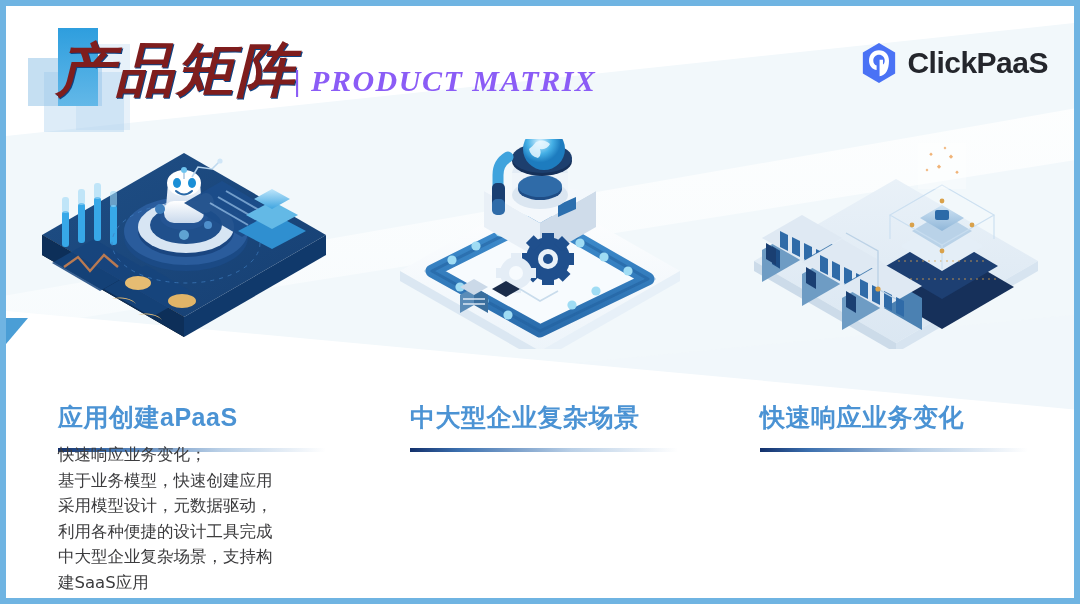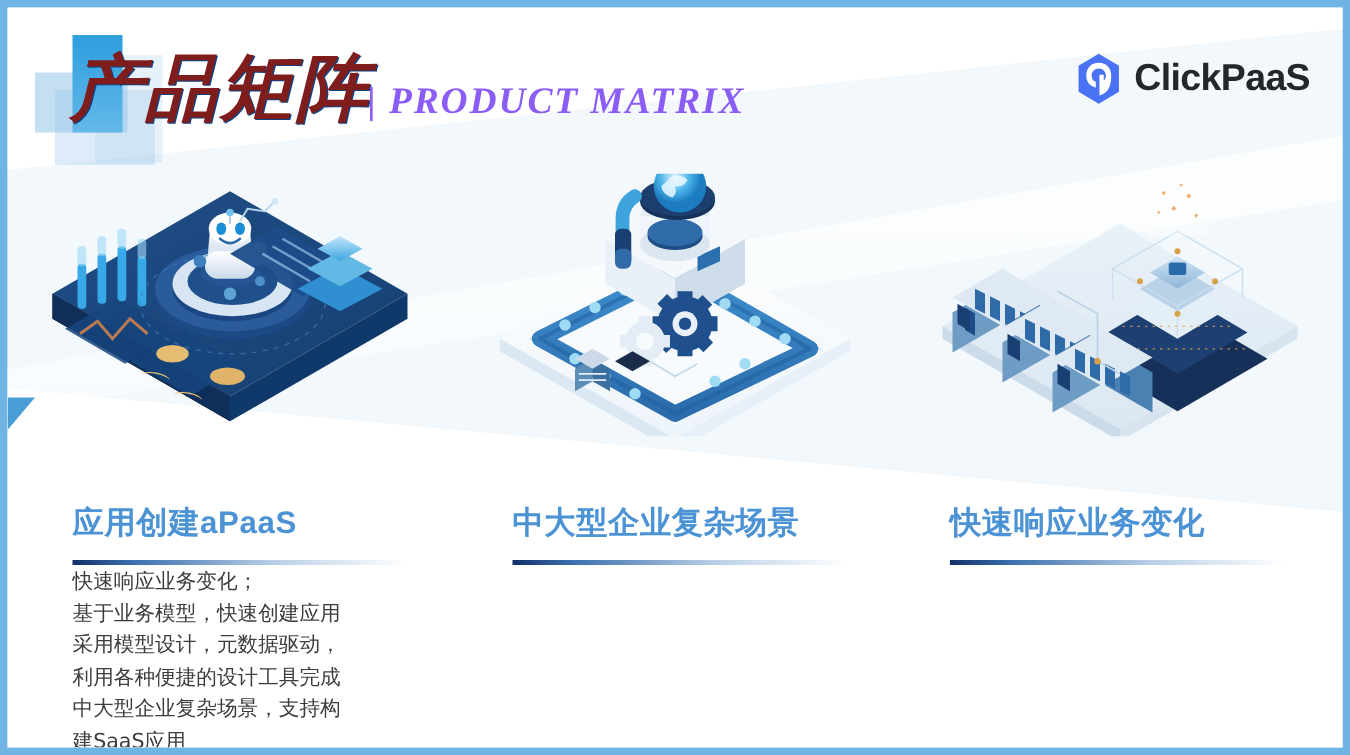--- a/index.html
+++ b/index.html
@@ -92,21 +92,21 @@
   .col-title {
     font-size:25px; font-weight:bold; color:#4b93d4;
     letter-spacing:.5px; white-space:nowrap;
     font-family:"Liberation Sans",sans-serif;
   }
   .col-rule {
     margin-top:14px; width:268px; height:4px;
     background:linear-gradient(90deg,#13306b 0%,#3b6fae 18%,#b9cfe6 60%,rgba(240,246,250,0) 100%);
   }
   .col-body {
-    position:absolute; top:328px; left:52px; right:14px;
+    position:absolute; top:318px; left:52px; right:14px;
     font-size:16.5px; line-height:25.5px; color:#3c3c3e;
     font-family:"DejaVu Sans","Liberation Sans",sans-serif;
     white-space:pre-line;
   }
   .col:nth-child(2) .col-head, .col:nth-child(2) .col-body { left:48px; }
   .col:nth-child(3) .col-head, .col:nth-child(3) .col-body { left:42px; }
 </style>
 </head>
 <body>
 

